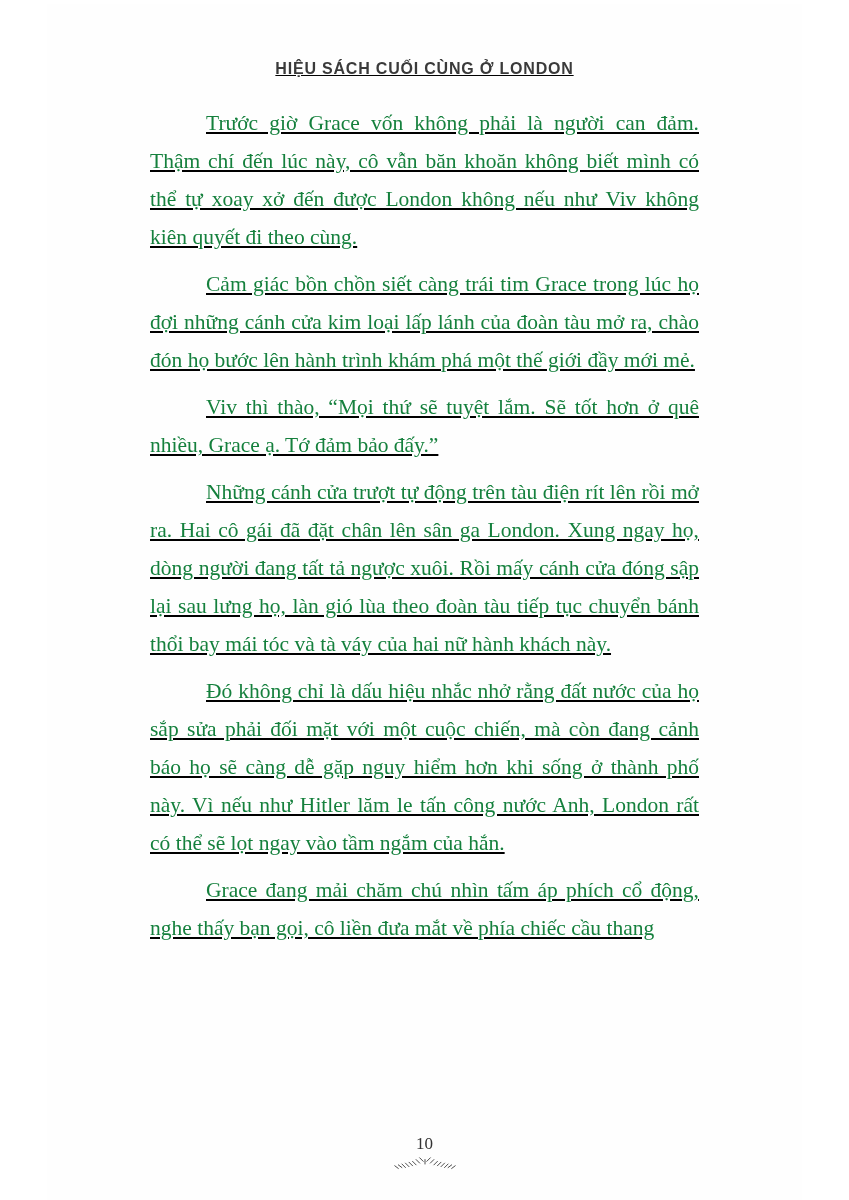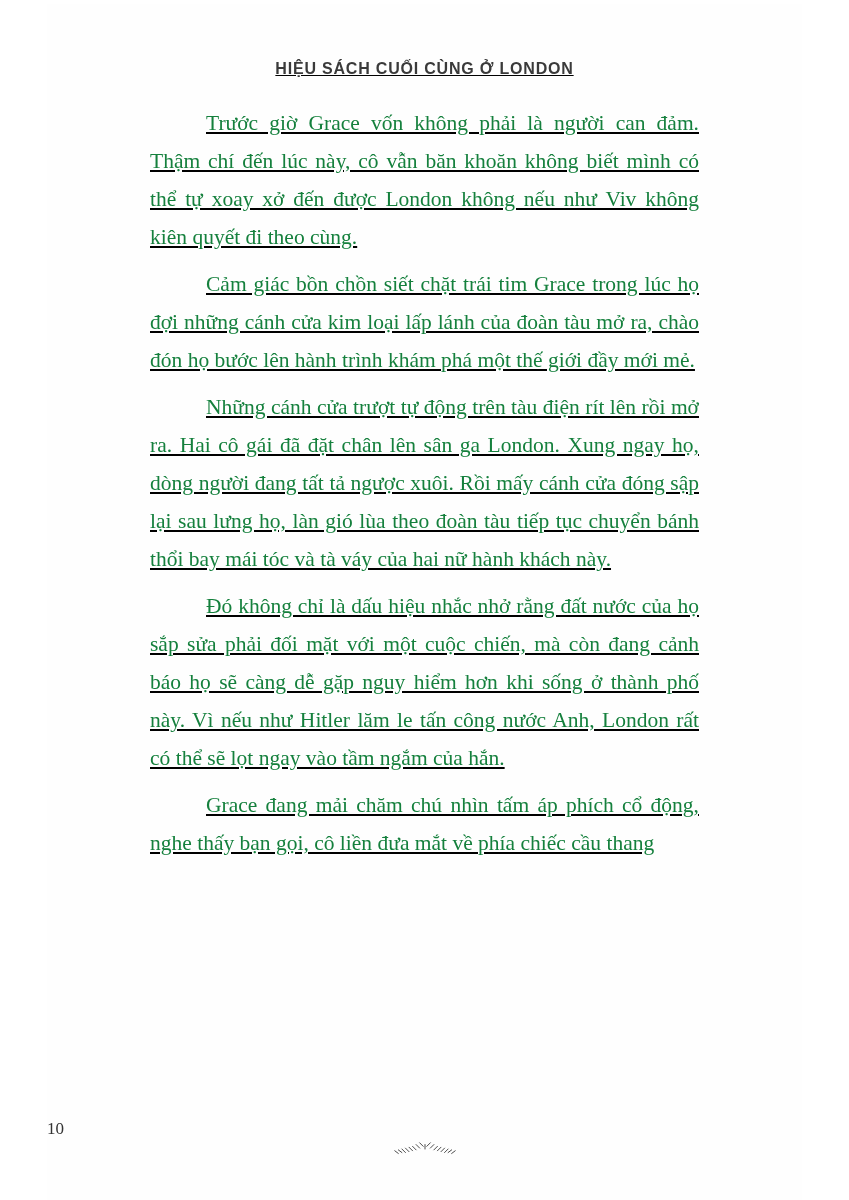--- a/index.html
+++ b/index.html
@@ -33,42 +33,44 @@
     font-size: 21.5px;
     line-height: 38px;
     color: #15803d;
     text-align: justify;
     text-indent: 56px;
   }
   .page-footer {
     position: absolute;
     left: 0;
     right: 0;
-    bottom: 47px;
+    bottom: 32px;
+    text-align: center;
   }
   .page-number {
     font-size: 17px;
     color: #333333;
     margin-bottom: 2px;
   }
   .ornament {
     display: block;
     margin: 0 auto;
   }
 </style>
 </head>
 <body>
 
 <div class="page">
 
   <div class="running-header">HIỆU SÁCH CUỐI CÙNG Ở LONDON</div>
 
   <div class="body-text">
     <p>Trước giờ Grace vốn không phải là người can đảm. Thậm chí đến lúc này, cô vẫn băn khoăn không biết mình có thể tự xoay xở đến được London không nếu như Viv không kiên quyết đi theo cùng.</p>
-    <p>Cảm giác bồn chồn siết chặt trái tim Grace trong lúc họ đợi những cánh cửa kim loại lấp lánh của đoàn tàu mở ra, chào đón họ bước lên hành trình khám phá một thế giới đầy mới mẻ.</p>
+    <p>Cảm giác bồn chồn siết càng trái tim Grace trong lúc họ đợi những cánh cửa kim loại lấp lánh của đoàn tàu mở ra, chào đón họ bước lên hành trình khám phá một thế giới đầy mới mẻ.</p>
+    <p>Viv thì thào, “Mọi thứ sẽ tuyệt lắm. Sẽ tốt hơn ở quê nhiều, Grace ạ. Tớ đảm bảo đấy.”</p>
     <p>Những cánh cửa trượt tự động trên tàu điện rít lên rồi mở ra. Hai cô gái đã đặt chân lên sân ga London. Xung ngay họ, dòng người đang tất tả ngược xuôi. Rồi mấy cánh cửa đóng sập lại sau lưng họ, làn gió lùa theo đoàn tàu tiếp tục chuyển bánh thổi bay mái tóc và tà váy của hai nữ hành khách này.</p>
     <p>Đó không chỉ là dấu hiệu nhắc nhở rằng đất nước của họ sắp sửa phải đối mặt với một cuộc chiến, mà còn đang cảnh báo họ sẽ càng dễ gặp nguy hiểm hơn khi sống ở thành phố này. Vì nếu như Hitler lăm le tấn công nước Anh, London rất có thể sẽ lọt ngay vào tầm ngắm của hắn.</p>
     <p>Grace đang mải chăm chú nhìn tấm áp phích cổ động, nghe thấy bạn gọi, cô liền đưa mắt về phía chiếc cầu thang</p>
   </div>
 
   <div class="page-footer">
     <div class="page-number">10</div>
     <svg class="ornament" width="72" height="16" viewBox="0 0 80 18">
       <g stroke="#4a4a4a" stroke-width="1.1" fill="none" stroke-linecap="round">
 

